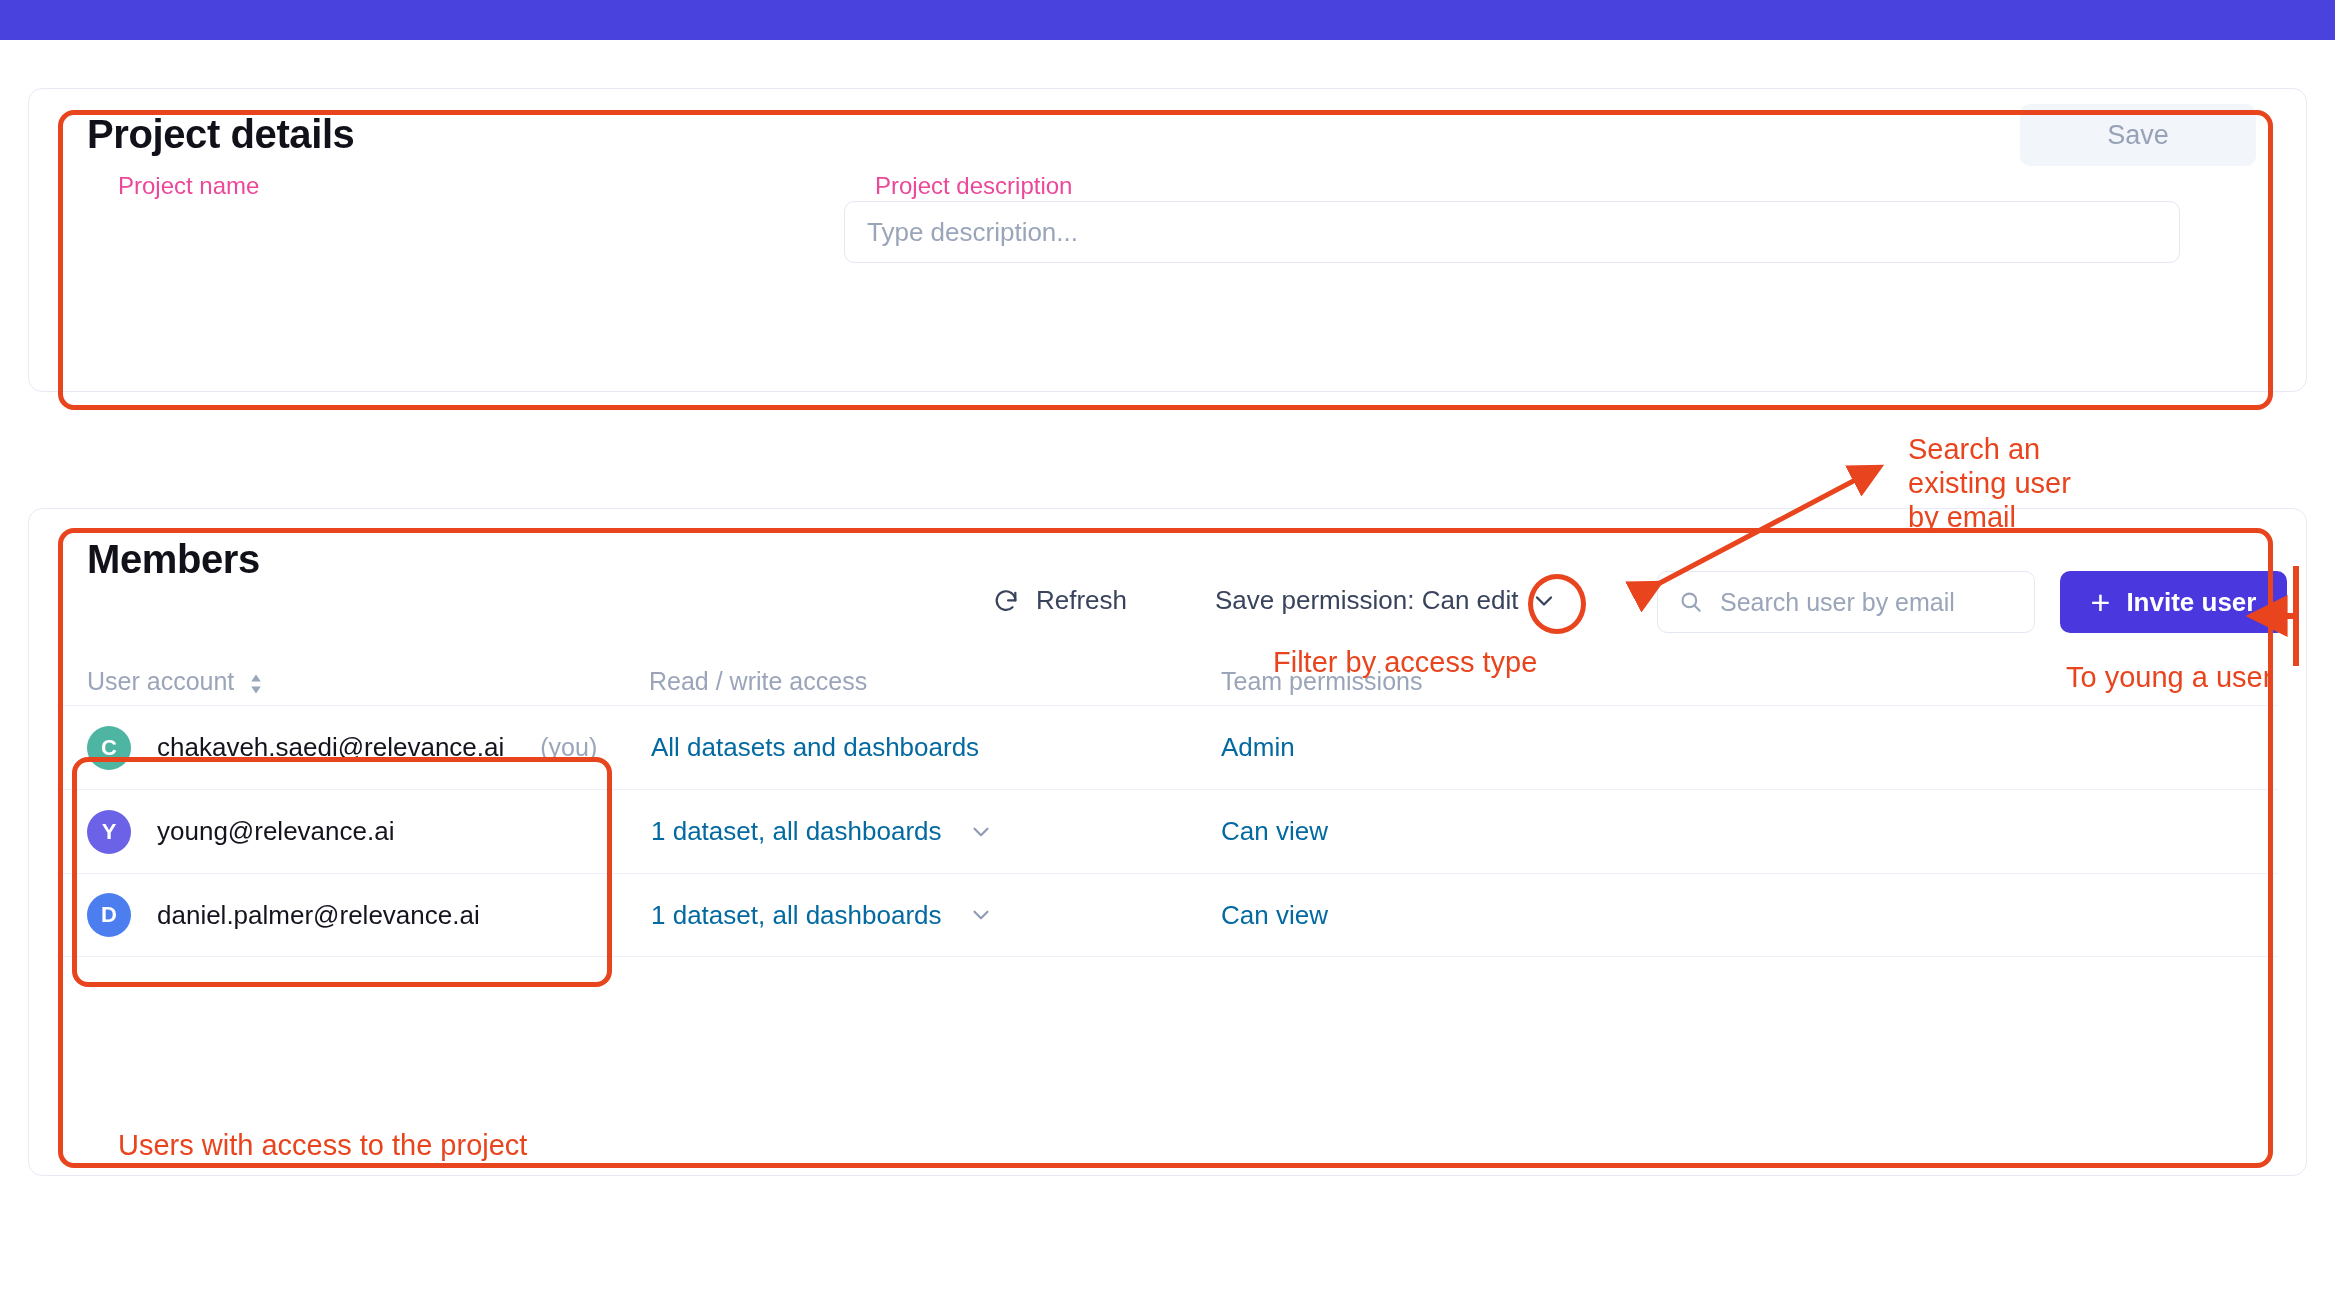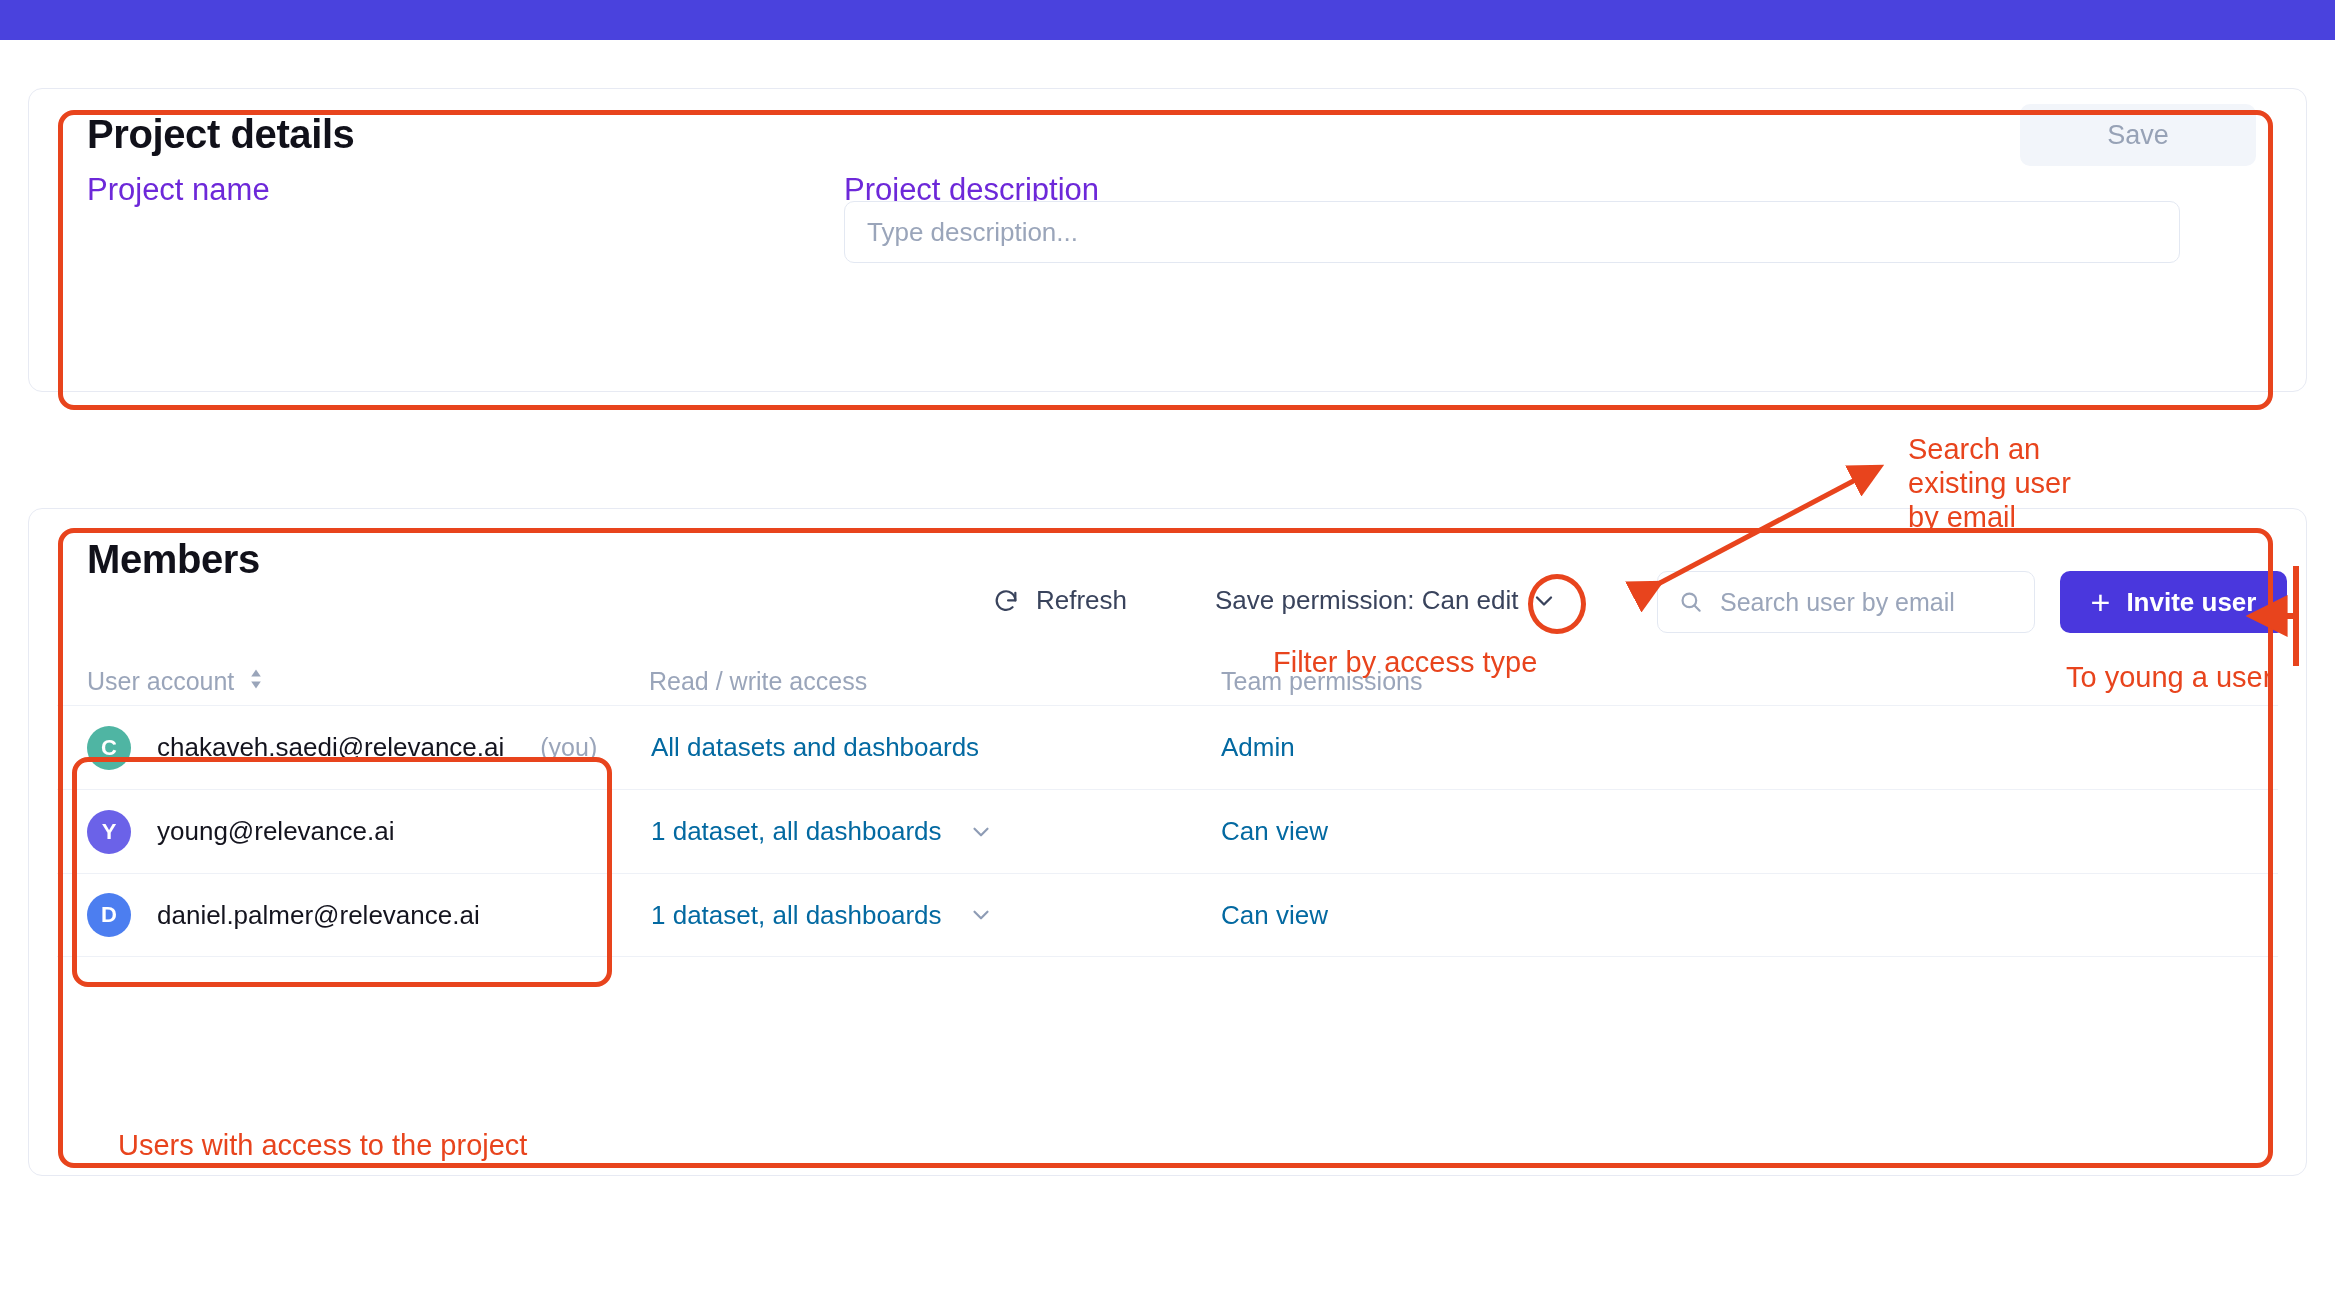--- a/index.html
+++ b/index.html
@@ -59,22 +59,23 @@
     border: none;
     border-radius: 10px;
     color: #97a2b6;
     font-size: 27px;
     font-family: "Liberation Sans", sans-serif;
     cursor: default;
   }
 
   .field-label {
     position: absolute;
-    font-size: 31px;
-    color: #6d28d9;
+    font-size: 24px;
+    color: #ec4899;
+    margin-left: 31px;
   }
   .field-box {
     position: absolute;
     height: 62px;
     background: #ffffff;
     border: 1px solid #e3e8f2;
     border-radius: 10px;
     display: flex;
     align-items: center;
     padding-left: 22px;
@@ -134,21 +135,21 @@
   }
   .invite-button .plus { font-size: 34px; font-weight: normal; line-height: 1; }
 
   
   .table-head {
     position: absolute;
     top: 158px;
     font-size: 25px;
     color: #9aa5ba;
     display: flex;
-    align-items: flex-start;
+    align-items: flex-end;
     gap: 14px;
   }
   #th-user { left: 58px; cursor: pointer; }
   #th-rw   { left: 620px; }
   #th-team { left: 1192px; }
 
   .table-rows { position: absolute; left: 28px; top: 196px; width: 2221px; }
   .row {
     position: relative;
     height: 84px;

